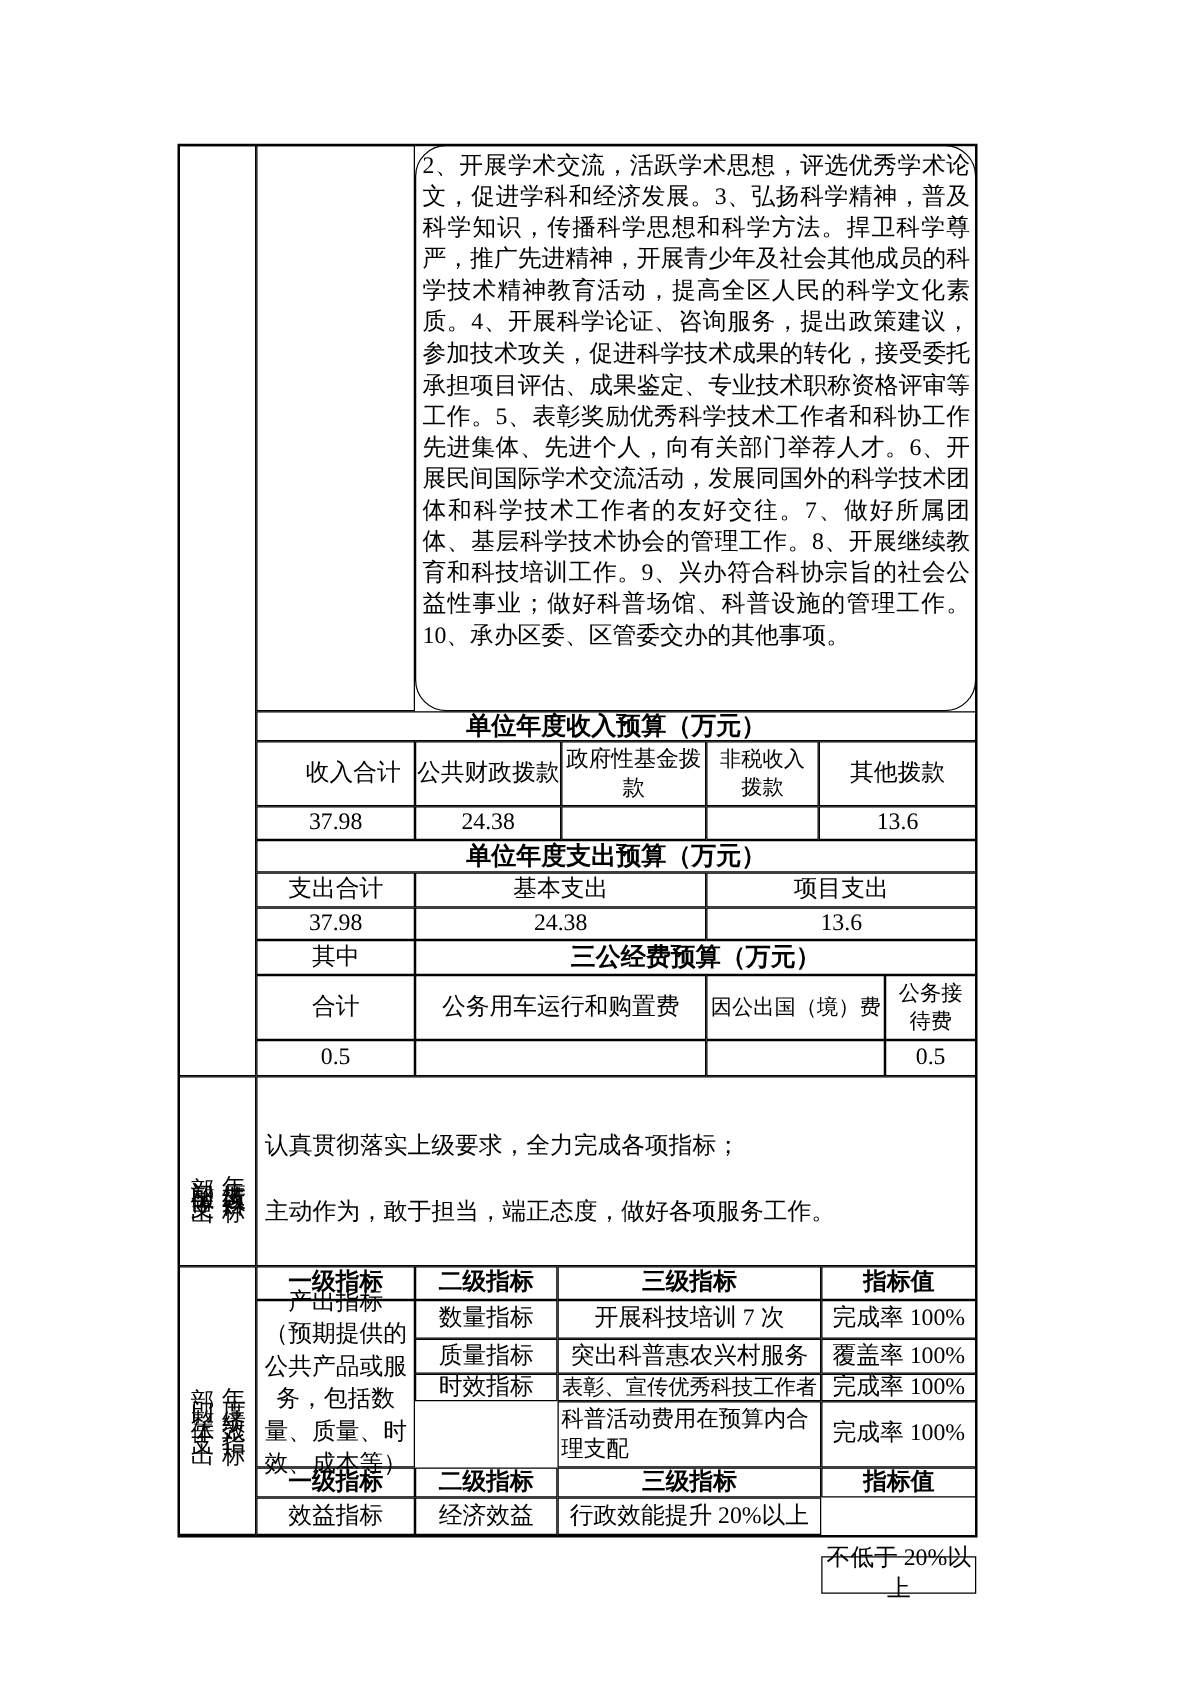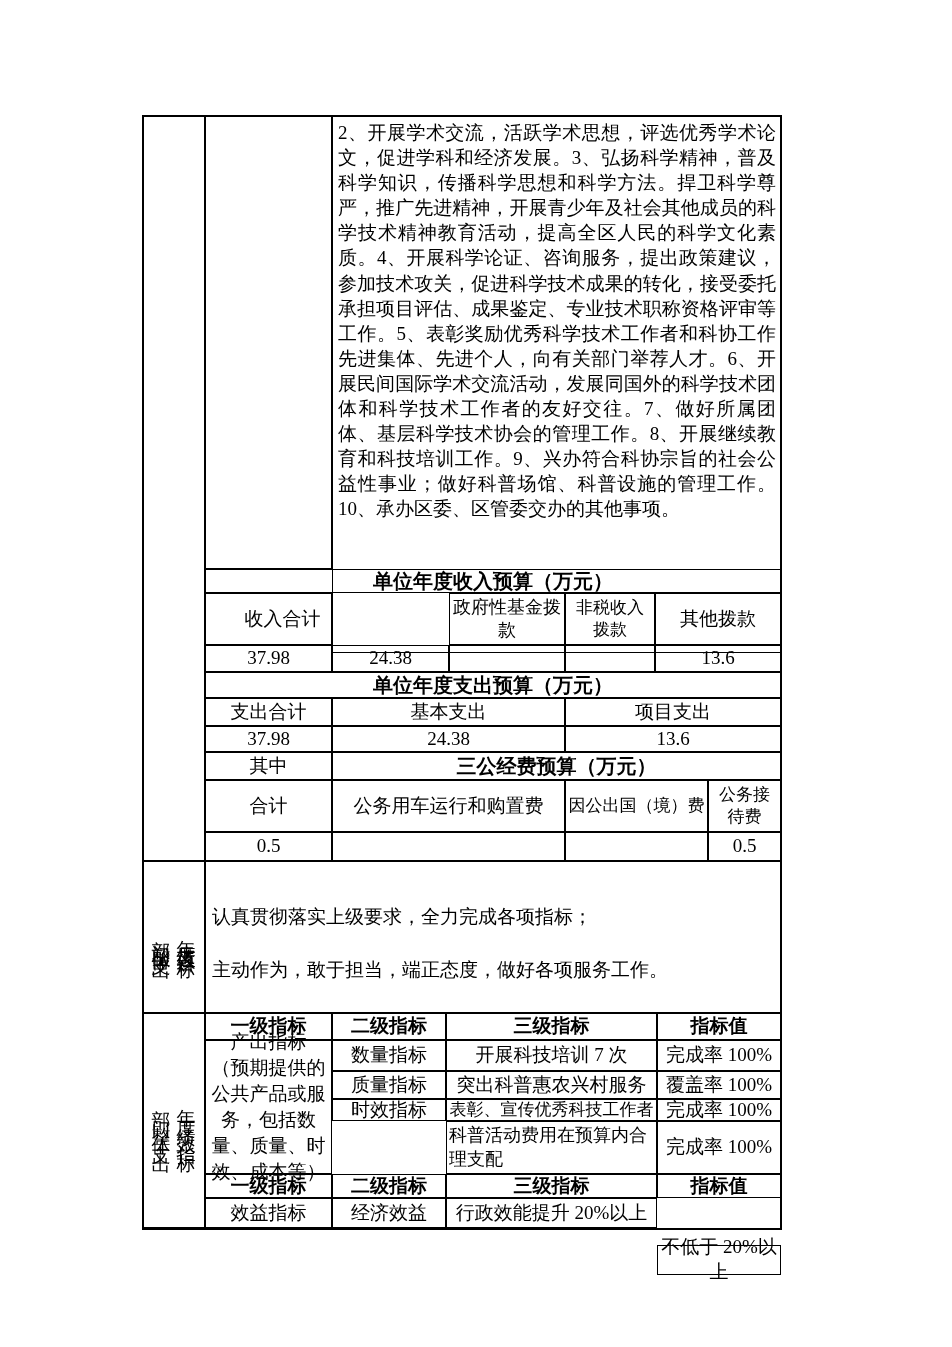--- a/index.html
+++ b/index.html
@@ -44,27 +44,28 @@
 <body>
 
 <div class="page">
 
   <div class="frame"></div>
 
   <div class="cell" style="left:143px;top:116px;width:62px;height:745px;"></div>
 
   <div class="cell" style="left:205px;top:116px;width:127px;height:453px;"></div>
 
-  <div class="cell tl textblock" style="left:332px;top:116px;width:449px;height:537px;">
+  <div class="cell tl textblock" style="left:332px;top:116px;width:449px;height:453px;border-radius:25px;">
     <span>2、开展学术交流，活跃学术思想，评选优秀学术论文，促进学科和经济发展。</span><span>3、弘扬科学精神，普及科学知识，传播科学思想和科学方法。捍卫科学尊严，推广先进精神，开展青少年及社会其他成员的科学技术精神教育活动，提高全区人民的科学文化素质。</span><span>4、开展科学论证、咨询服务，提出政策建议，参加技术攻关，促进科学技术成果的转化，接受委托承担项目评估、成果鉴定、专业技术职称资格评审等工作。</span><span>5、表彰奖励优秀科学技术工作者和科协工作先进集体、先进个人，向有关部门举荐人才。</span><span>6、开展民间国际学术交流活动，发展同国外的科学技术团体和科学技术工作者的友好交往。</span><span>7、做好所属团体、基层科学技术协会的管理工作。</span><span>8、开展继续教育和科技培训工作。</span><span>9、兴办符合科协宗旨的社会公益性事业；做好科普场馆、科普设施的管理工作。</span><span>10、承办区委、区管委交办的其他事项。</span>
   </div>
 
   <div class="cell bold fs20" style="left:205px;top:569px;width:576px;height:24px;">单位年度收入预算（万元）</div>
 
   <div class="cell" style="left:205px;top:593px;width:127px;height:52px;padding-left:28px;">收入合计</div>
+  <div class="cell" style="left:332px;top:593px;width:117px;height:52px;">公共财政拨款</div>
   <div class="cell fs18 wrapcell" style="left:449px;top:593px;width:116px;height:52px;">政府性基金拨款</div>
   <div class="cell fs17 wrapcell" style="left:565px;top:593px;width:90px;height:52px;">非税收入拨款</div>
   <div class="cell" style="left:655px;top:593px;width:126px;height:52px;">其他拨款</div>
 
   <div class="cell" style="left:205px;top:645px;width:127px;height:27px;">37.98</div>
   <div class="cell" style="left:332px;top:645px;width:117px;height:27px;">24.38</div>
   <div class="cell" style="left:449px;top:645px;width:116px;height:27px;"></div>
   <div class="cell" style="left:565px;top:645px;width:90px;height:27px;"></div>
   <div class="cell" style="left:655px;top:645px;width:126px;height:27px;">13.6</div>
 

